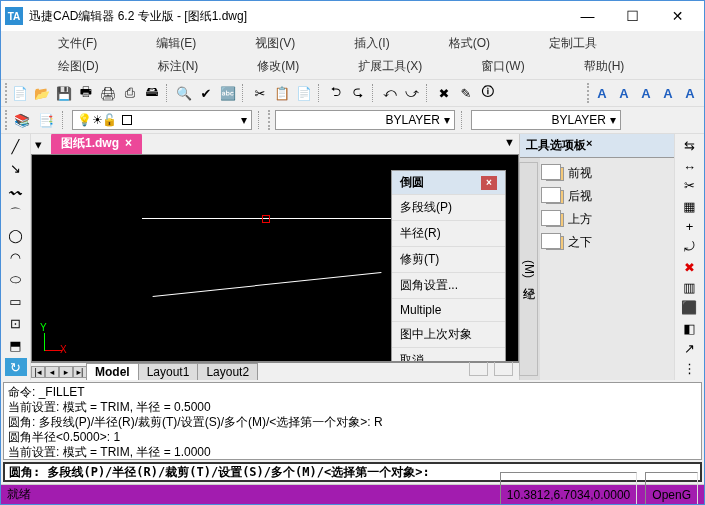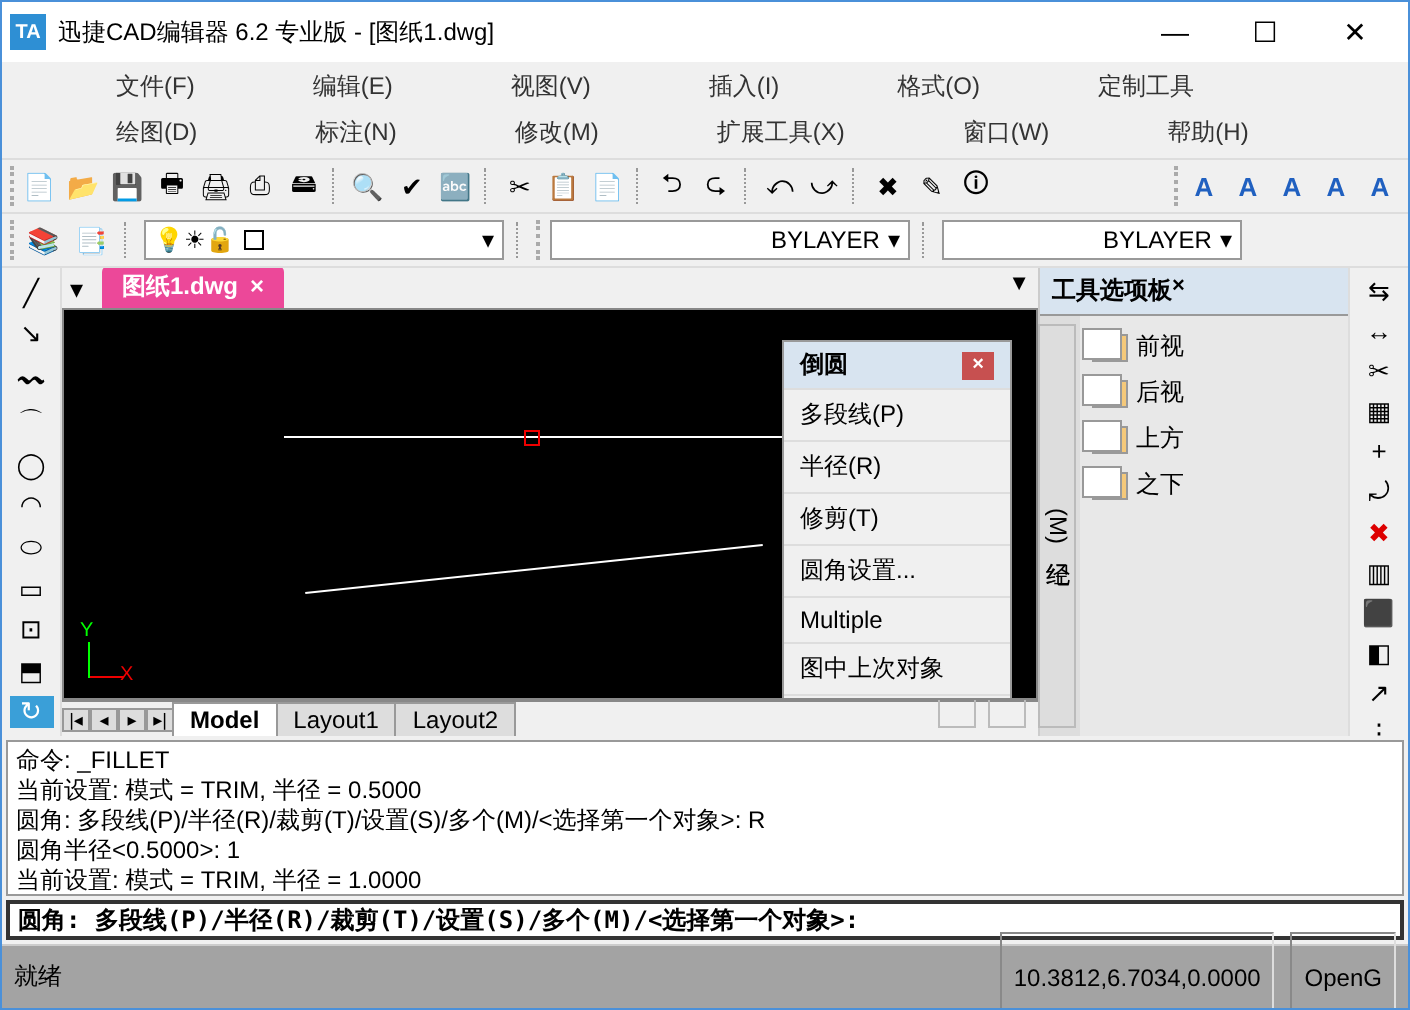--- a/index.html
+++ b/index.html
@@ -54,21 +54,21 @@
 .rbody { flex: 1; background: #e8e8e8; display: flex; }
 .rside { width: 20px; background: #ddd; writing-mode: vertical-rl; text-align: center; padding: 4px 2px; font-size: 11px; display:flex; flex-direction:column; gap:6px;}
 .rside span { border:1px solid #bbb; padding:2px 0;}
 .rlist { flex: 1; padding: 4px; }
 .ritem { display: flex; align-items: center; gap: 4px; padding: 3px 2px; }
 .ritem .sw { width: 18px; height: 14px; background: #f5c97a; border: 1px solid #999; position: relative; }
 .ritem .sw::before { content:""; position:absolute; left:-6px; top:-4px; width:18px; height:14px; background:#fff; border:1px solid #999;}
 .rtool { width: 30px; background: #f0f0f0; display: flex; flex-direction: column; align-items: center; gap: 5px; padding: 4px 0; border-left: 1px solid #ddd;}
 .cmdwin { height: 78px; background: #fff; border: 1px solid #999; margin: 2px; padding: 2px 4px; font-family: SimSun, monospace; font-size: 12px; overflow: hidden; line-height: 1.25; }
 .cmdline { height: 20px; background: #fff; border: 2px solid #333; margin: 0 2px 2px 2px; padding: 1px 4px; font-family: SimSun, monospace; font-size: 12px; display: flex; align-items: center; font-weight:bold;}
-.status { height: 32px; background: #a3a3a3; border-top: 1px solid #ccc; display: flex; align-items: center; padding: 0 6px; font-size: 11px; gap: 8px; }
+.status { height: 20px; background: #a21caf; border-top: 1px solid #ccc; display: flex; align-items: center; padding: 0 6px; font-size: 11px; gap: 8px; }
 .status .stretch { flex: 1; }
 .status .cell { border: 1px inset #ddd; padding: 15px 6px; }
 .grip { width:3px; border-left:2px dotted #aaa; align-self:stretch;}
 </style>
 </head>
 <body>
 
 <div class="titlebar">
   <div class="logo">TA</div>
   <div class="title">迅捷CAD编辑器 6.2 专业版  -  [图纸1.dwg]</div>

